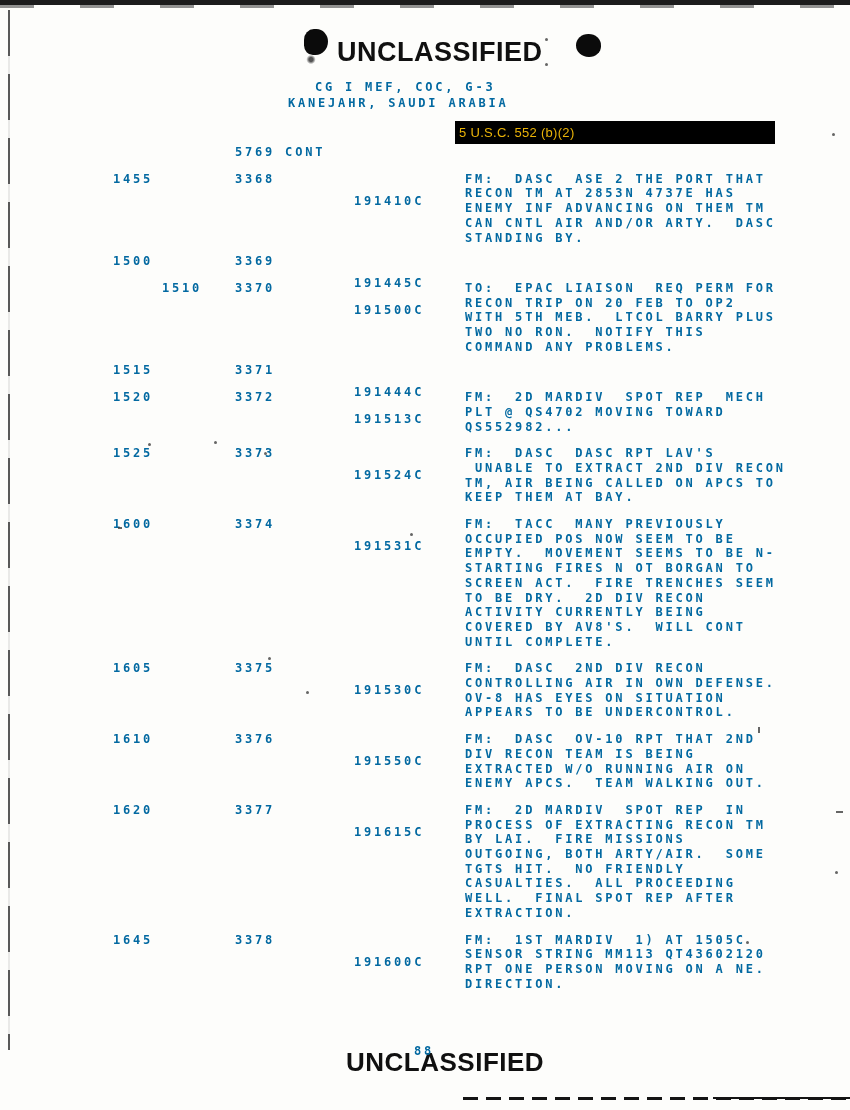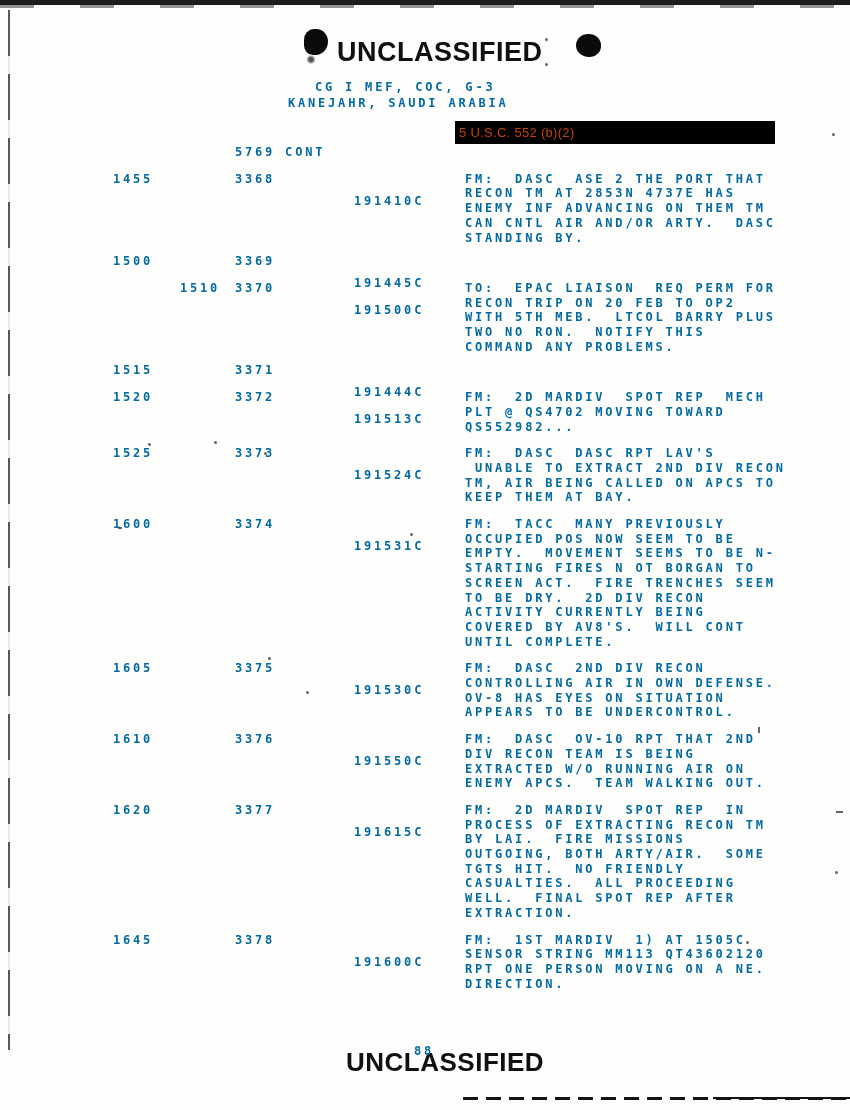--- a/index.html
+++ b/index.html
@@ -41,29 +41,29 @@
     letter-spacing:.5px;color:#101010;
   }
   .org1{position:absolute;left:315px;top:80px;}
   .org2{position:absolute;left:288px;top:96px;}
   
   .redaction-bar{
     position:absolute;left:455px;top:121px;width:320px;height:23px;background:#000;
     display:flex;align-items:center;
   }
   .redaction-bar span{
-    font-family:"Liberation Sans", sans-serif;font-size:13px;color:#c2410c;
+    font-family:"Liberation Sans", sans-serif;font-size:13px;color:#eab308;
     padding-left:4px;letter-spacing:.3px;text-align:right;
   }
   
   .log{position:absolute;top:133px;left:0;width:850px;}
   .entry{position:relative;margin-bottom:9px;min-height:14.7px;}
   .entry .col{position:absolute;top:0;white-space:pre;}
   .entry .time{left:113px;}
-  .entry.time-indent .time{left:180px;}
+  .entry.time-indent .time{left:162px;}
   .entry .serial{left:235px;}
   .entry .dtg{left:354px;margin-top:22px;}
   .entry .msg{margin-left:465px;width:370px;white-space:pre;margin-top:12px;}
   
   .title-bottom{
     position:absolute;left:346px;top:1047px;
     font-family:"Liberation Sans", sans-serif;font-weight:bold;font-size:26px;
     letter-spacing:.5px;color:#101010;
   }
   .page-num{position:absolute;left:414px;top:1044px;}

